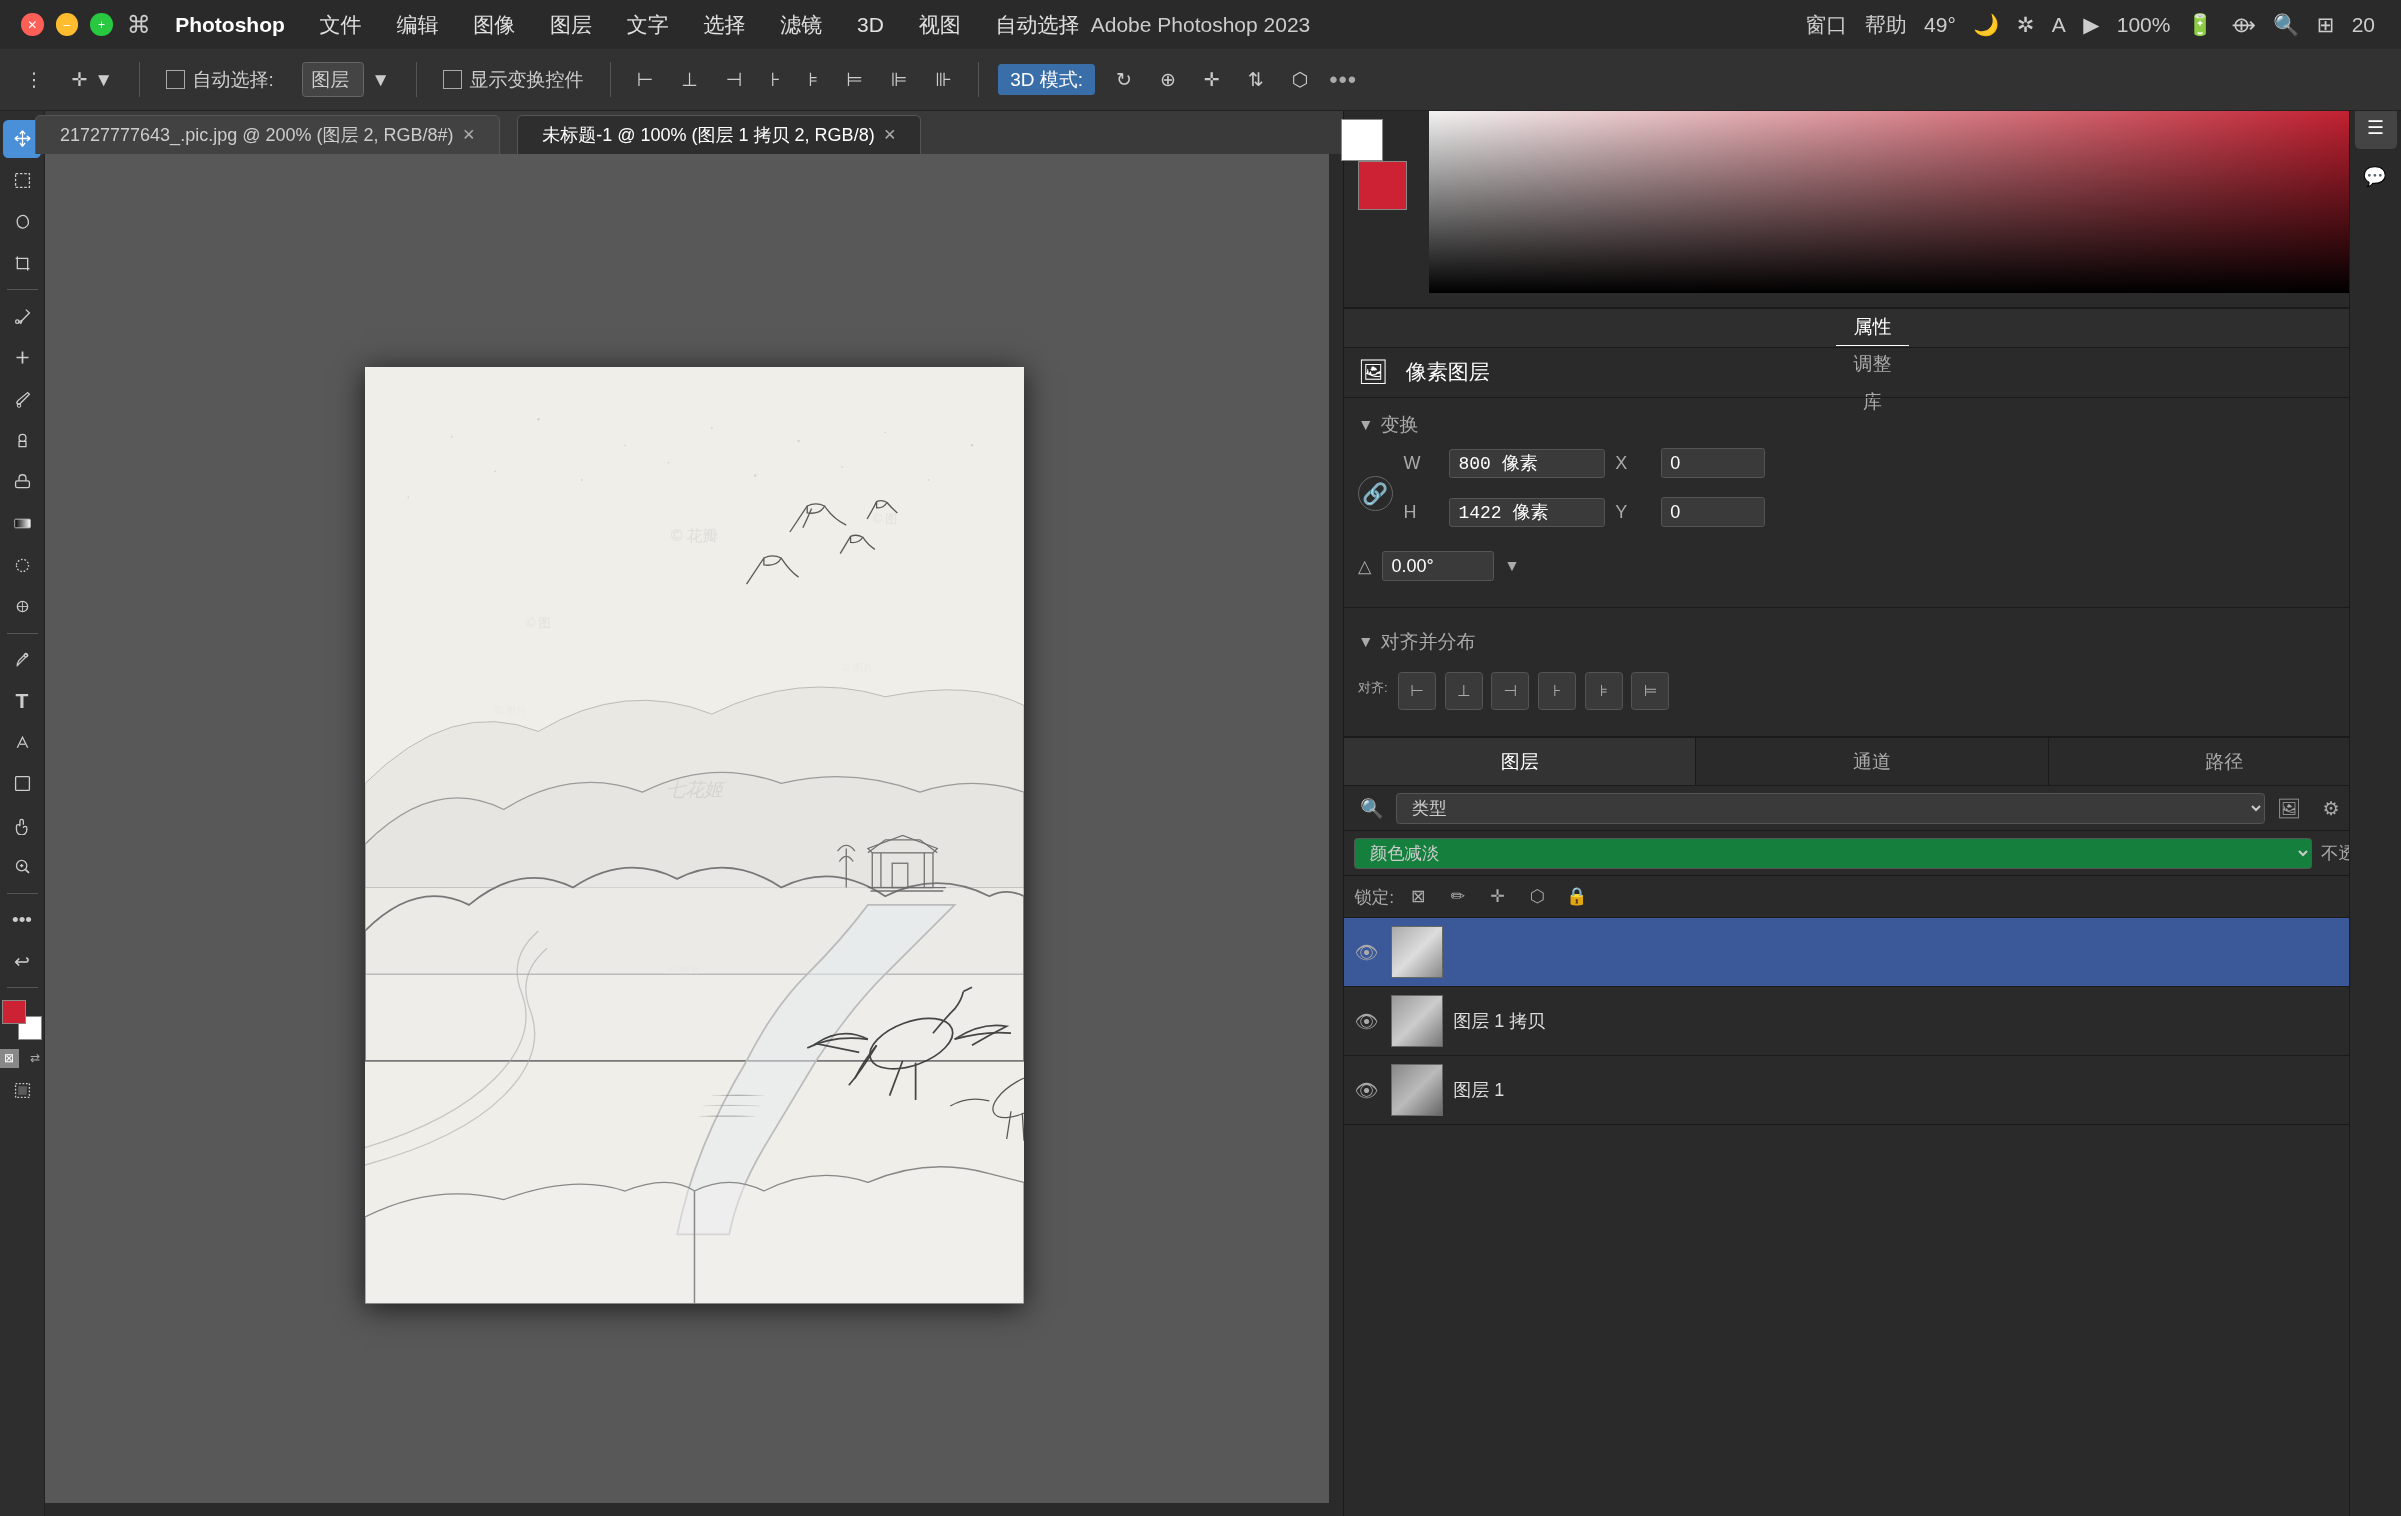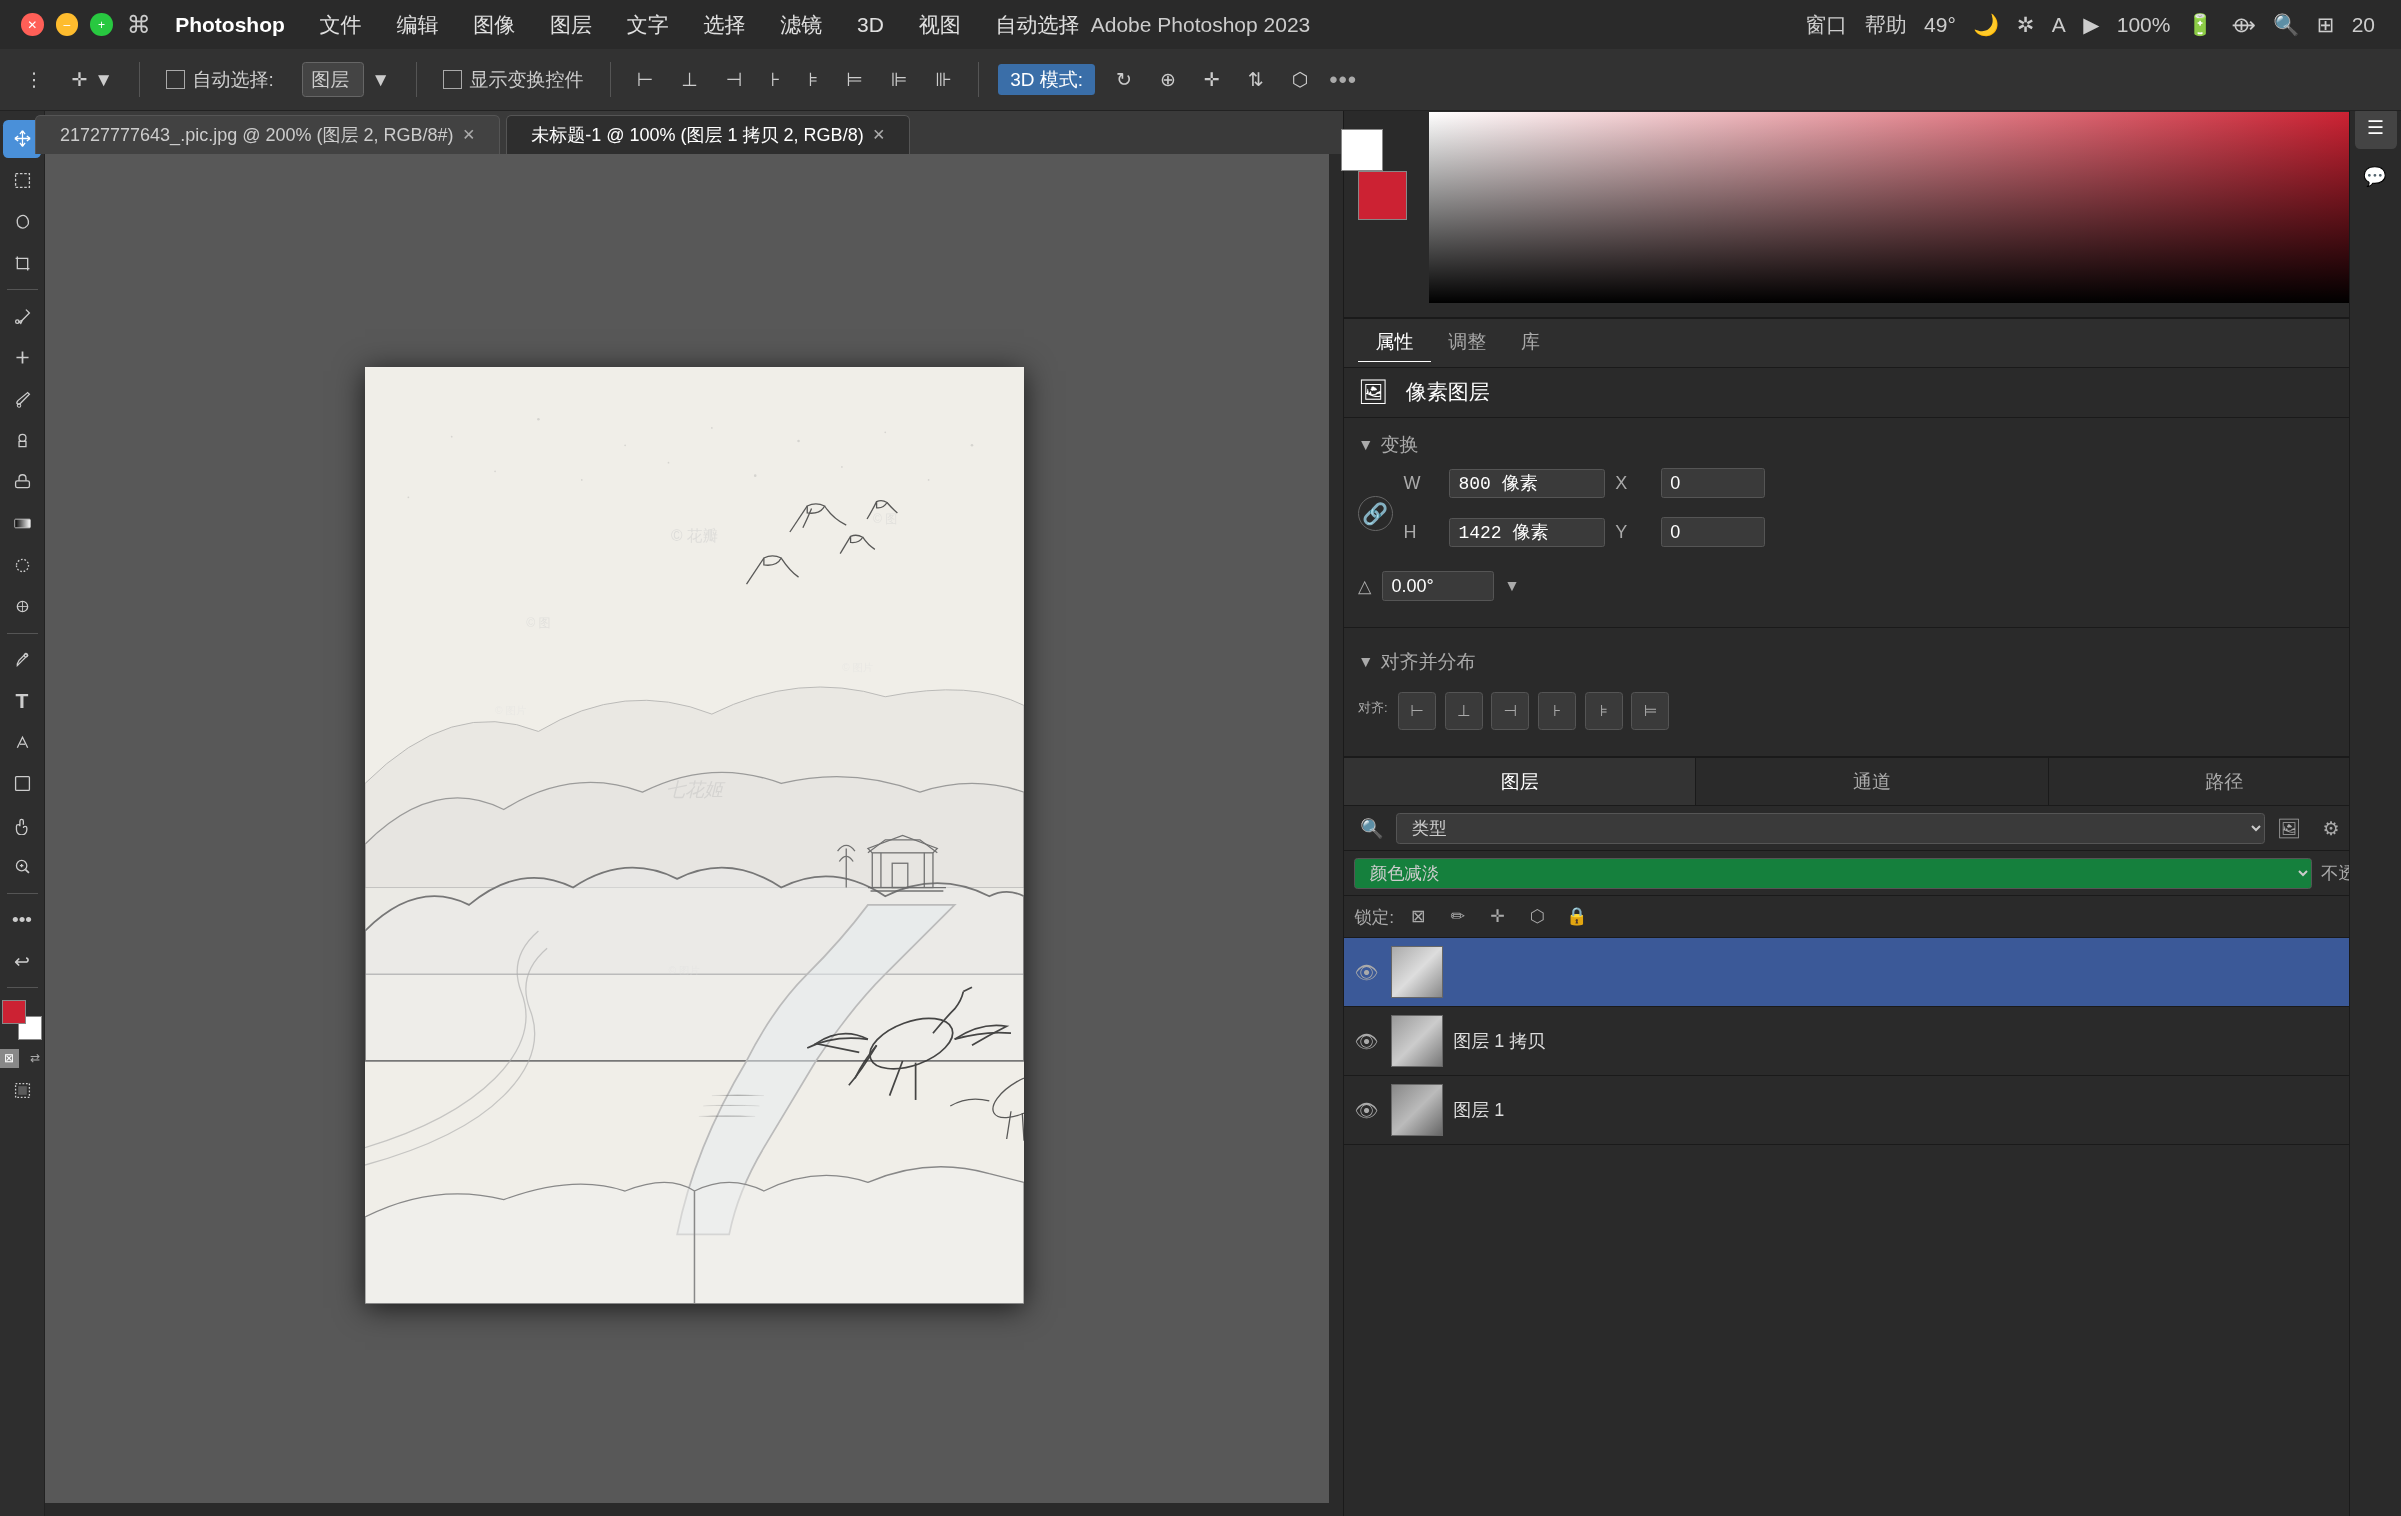--- a/index.html
+++ b/index.html
@@ -142,21 +142,21 @@
     .tab {
       background: #424242;
       border: 0.9px solid #555;
       border-bottom: none;
       padding: 7px 24px;
       font-size: 18px;
       color: #ccc;
       cursor: pointer;
       white-space: nowrap;
       border-radius: 5.2px 5.2px 0 0;
-      margin-right: 6px;
+      margin-right: 17px;
       display: flex;
       align-items: center;
       gap: 8.7px;
     }
     .tab.active {
       background: #2e2e2e;
       color: #fff;
     }
     .tab-close {
       font-size: 15.6px;
@@ -234,24 +234,25 @@
       border-left: 0.9px solid #1a1a1a;
       display: flex;
       flex-direction: column;
       z-index: 97;
     }
 
     
     .panel-tabs {
       display: flex;
       align-items: center;
-      height: 49px;
+      height: 39px;
       border-bottom: 0.9px solid #1a1a1a;
       padding: 0 14px;
       background: #2e2e2e;
+      flex-direction: column;
     }
     .panel-tab {
       padding: 5.2px 17.4px;
       font-size: 19px;
       color: #aaa;
       cursor: pointer;
       border-bottom: 1.7px solid transparent;
     }
     .panel-tab.active { color: #fff; border-bottom: 1.7px solid #fff; }
 

